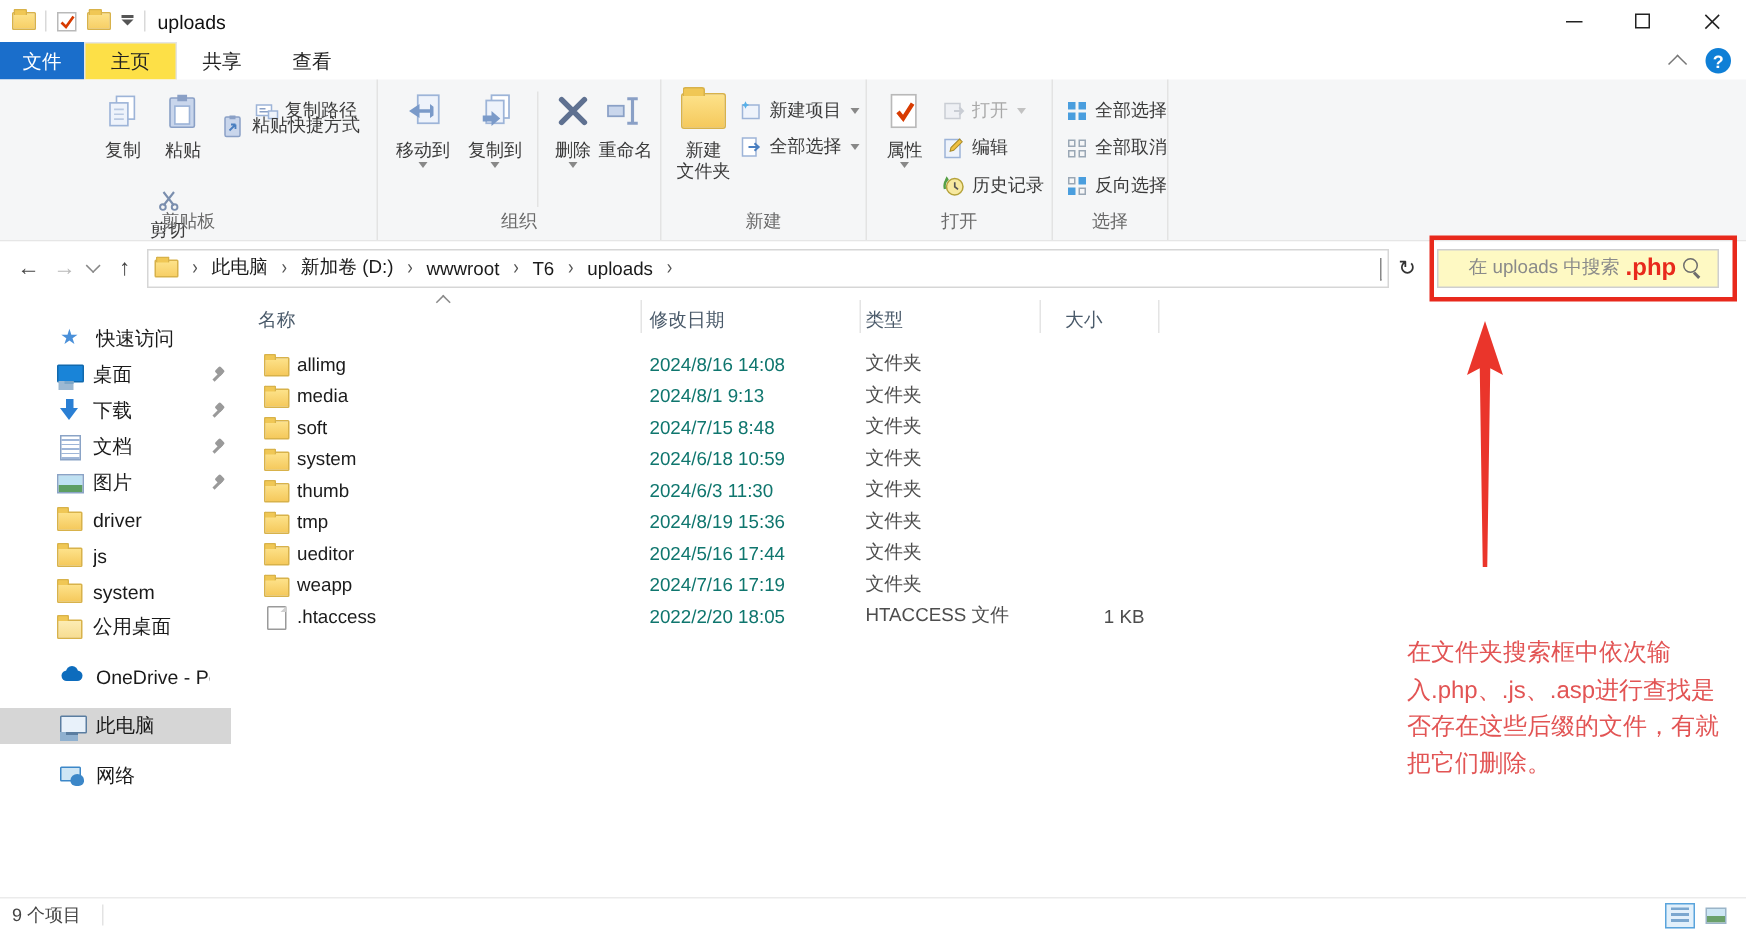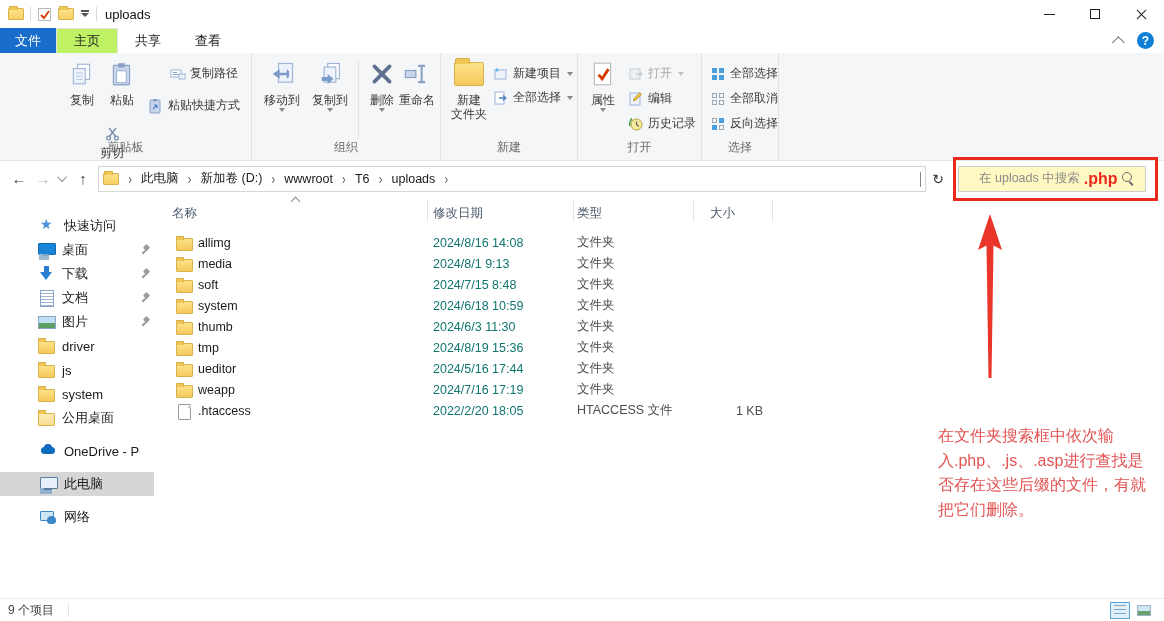--- a/index.html
+++ b/index.html
@@ -22,21 +22,21 @@
   .glyph-min { width:11px; height:1px; background:#222; }
   .glyph-max { width:10px; height:10px; border:1px solid #222; }
   .glyph-close { position:relative; width:11px; height:11px; }
   .glyph-close::before,.glyph-close::after { content:""; position:absolute; top:5px; left:-1px; width:13px; height:1px; background:#222; }
   .glyph-close::before { transform:rotate(45deg); } .glyph-close::after { transform:rotate(-45deg); }
 
   
   .tabs { position:absolute; top:28px; left:0; right:0; height:25px; background:#fff; display:flex; align-items:stretch; }
   .tab { padding:0 17px; display:flex; align-items:center; font-size:13px; color:#222; }
   .tab.file { background:#1a6ecb; color:#fff; padding:0 15px; }
-  .tab.active { background:#bef264; border:1px solid #e4e4e4; border-bottom:none; }
+  .tab.active { background:#fde047; border:1px solid #e4e4e4; border-bottom:none; }
   .tabs-right { margin-left:auto; display:flex; align-items:center; gap:12px; padding-right:10px; }
   .chev-up { width:9px; height:9px; border-left:1.5px solid #777; border-top:1.5px solid #777; transform:rotate(45deg) translateY(3px); }
   .help-btn { width:17px; height:17px; border-radius:50%; background:#0f7fd6; color:#fff; font-size:12px; font-weight:bold; display:flex; align-items:center; justify-content:center; }
 
   
   .ribbon { position:absolute; top:53px; left:0; right:0; height:108px; background:#f5f6f7; border-bottom:1px solid #e6e6e6; }
   .rgroup { position:absolute; top:0; bottom:0; border-right:1px solid #e3e3e3; }
   .rgroup-label { position:absolute; bottom:4px; left:0; right:0; text-align:center; color:#6a6a6a; font-size:12px; }
   .rlarge { position:absolute; display:flex; flex-direction:column; align-items:center; text-align:center; color:#3b3b3b; font-size:12px; line-height:14px; }
   .rlarge .ric { width:34px; height:34px; display:flex; align-items:center; justify-content:center; margin-bottom:2px; }
@@ -211,21 +211,21 @@
       <div class="rsmall" style="left:148px;top:12px;margin-left:22px;">
         <span class="ric">
             <svg width="16" height="16" viewBox="0 0 16 16">
               <rect x="1" y="4" width="10" height="7" fill="#fff" stroke="#9db4d8"></rect>
               <path d="M3 6.5h4M3 8.5h6" stroke="#8aa0c6"></path>
               <rect x="9" y="8" width="6" height="5" fill="#eef3fb" stroke="#9db4d8"></rect>
             </svg>
           </span>
         <span>复制路径</span>
       </div>
-      <div class="rsmall" style="left:148px;top:44px;">
+      <div class="rsmall" style="left:148px;top:22px;">
         <span class="ric">
             <svg width="16" height="16" viewBox="0 0 16 16">
               <rect x="2" y="2" width="10" height="13" rx="1" fill="#c9d6ec" stroke="#8aa0c6"></rect>
               <rect x="5" y="1" width="4" height="2.5" fill="#8aa0c6"></rect>
               <path d="M5 11l4-4M9 7v3M9 7H6" stroke="#4a7fc0" stroke-width="1.2" fill="none"></path>
             </svg>
           </span>
         <span>粘贴快捷方式</span>
       </div>
       <div class="rgroup-label">剪贴板</div>

